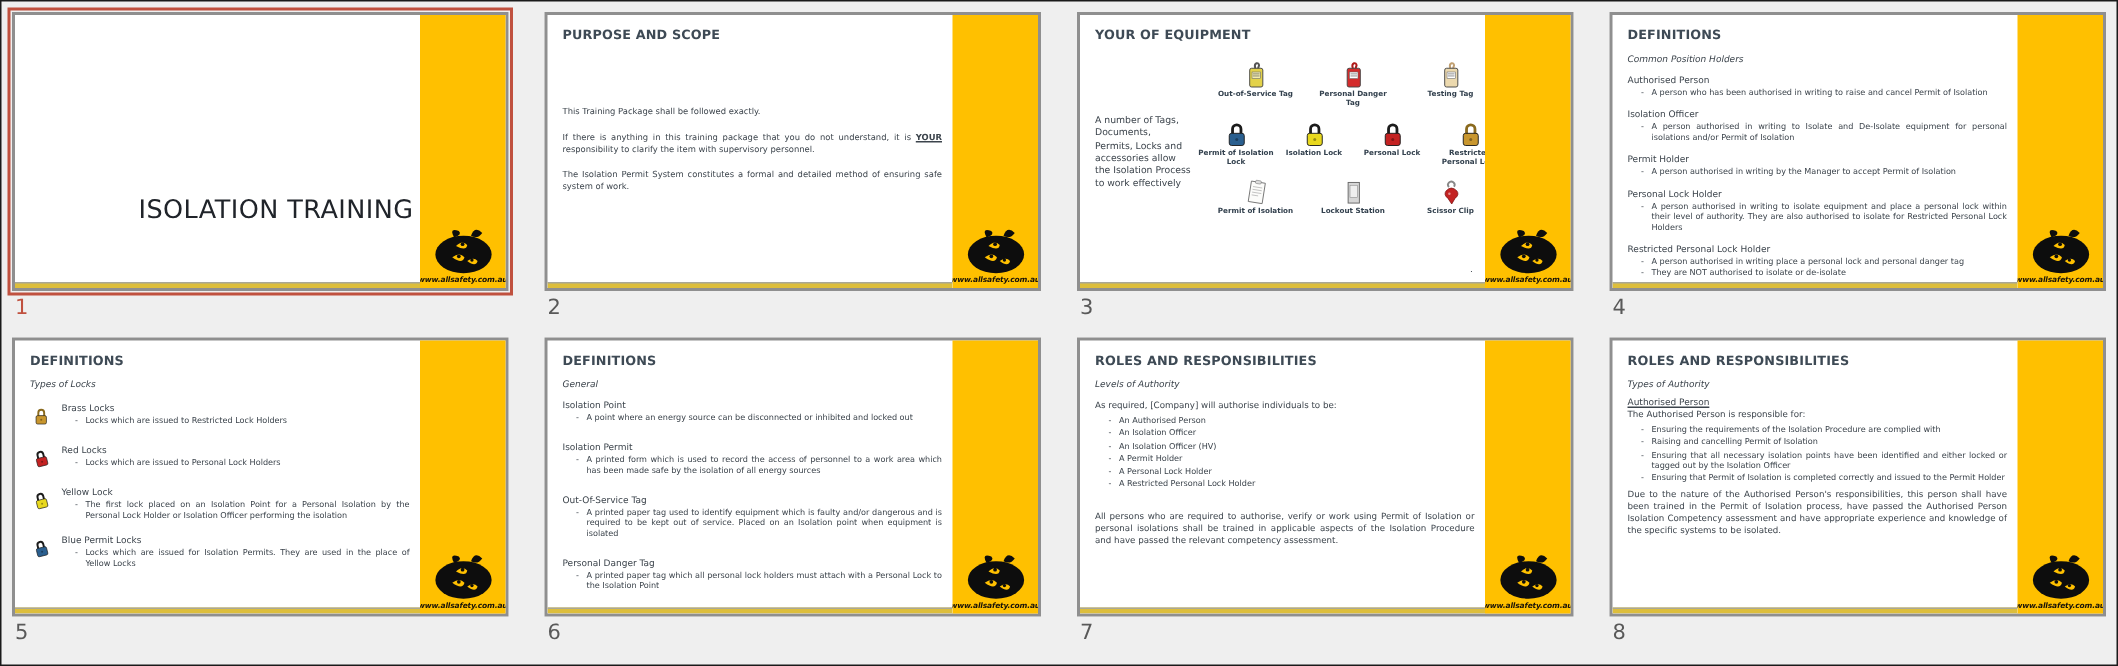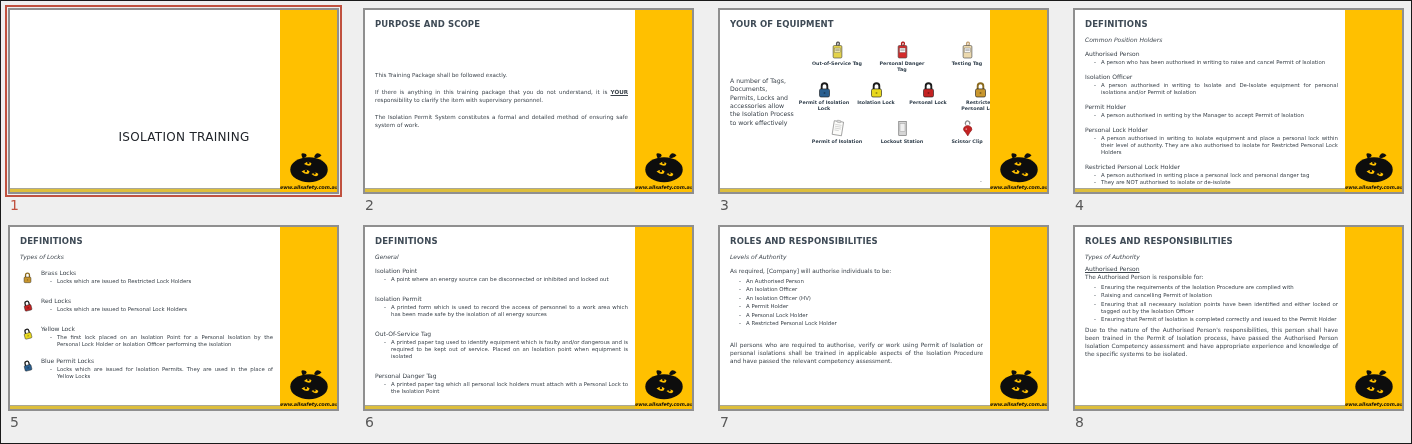--- a/index.html
+++ b/index.html
@@ -48,21 +48,21 @@
   .logo { width: 40px; height: 33px; margin-bottom: 1px; }
   .website { font-size: 5px; font-weight: bold; font-style: italic; color: #171209; white-space: nowrap; letter-spacing: -0.1px; }
 
   .t-title { font-size: 8.5px; font-weight: bold; color: #3e4a55; letter-spacing: 0.1px; }
   .subtitle { font-style: italic; font-size: 6px; margin-top: 7px; color: #3c444c; }
 
   
   .cover-title {
     position: absolute; left: 0; right: 0; top: 66%;
     padding-left: 78px; text-align: center;
-    font-size: 12px; color: #20242a; letter-spacing: 0.3px; white-space: nowrap;
+    font-size: 17px; color: #20242a; letter-spacing: 0.3px; white-space: nowrap;
   }
 
   
   .text-body { margin-top: 43px; }
   .para { font-size: 5.6px; line-height: 1.32; text-align: justify; margin-bottom: 10px; }
   .emph { font-weight: bold; text-decoration: underline; }
 
   
   .def-item { margin-top: 7px; }
   .def-term { font-size: 6px; margin-bottom: 2px; }

